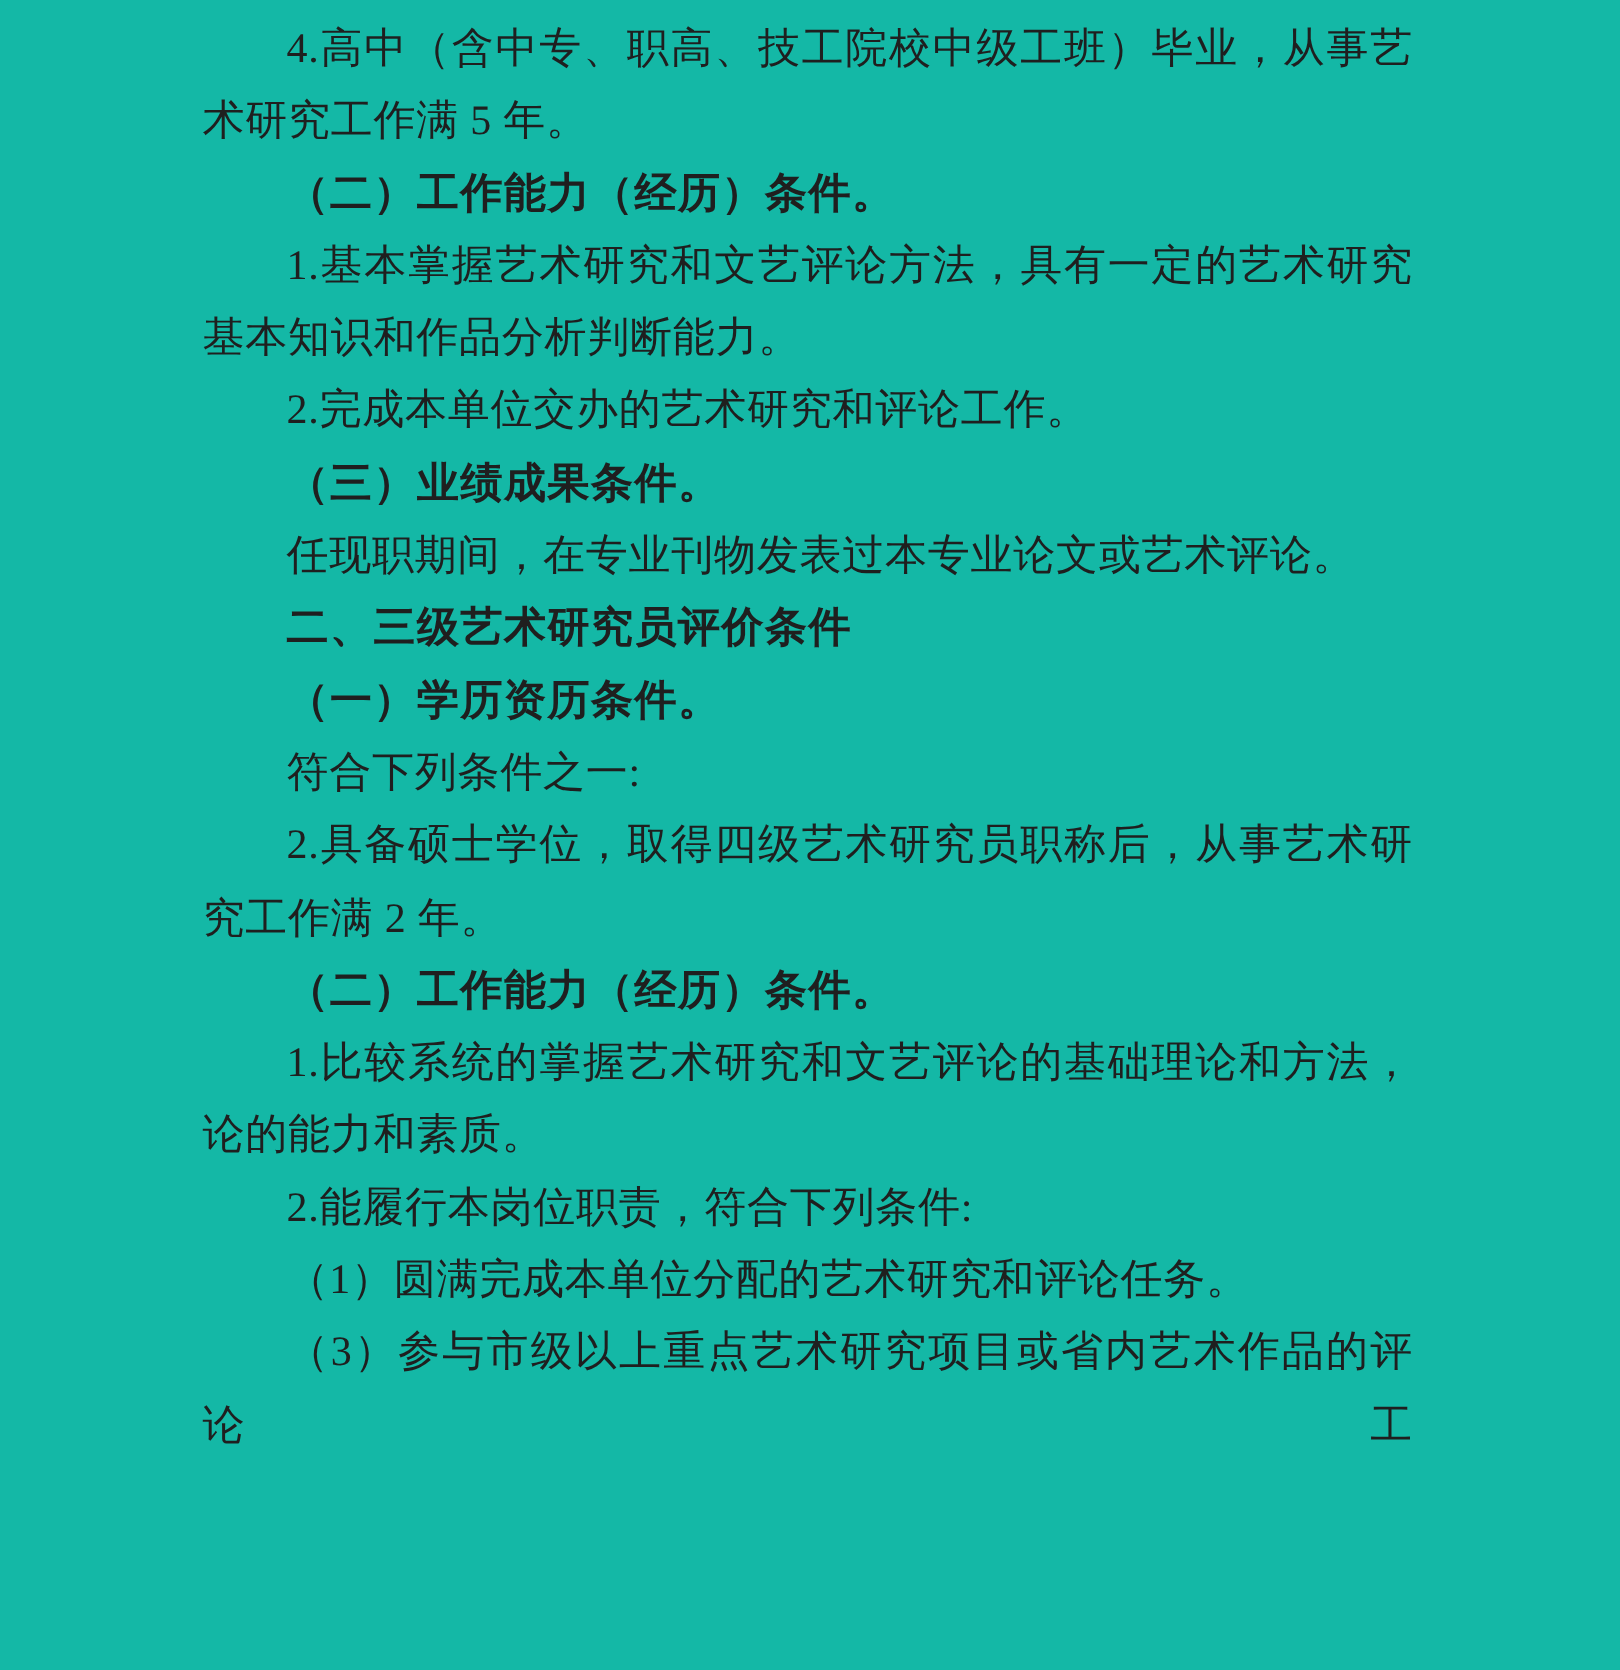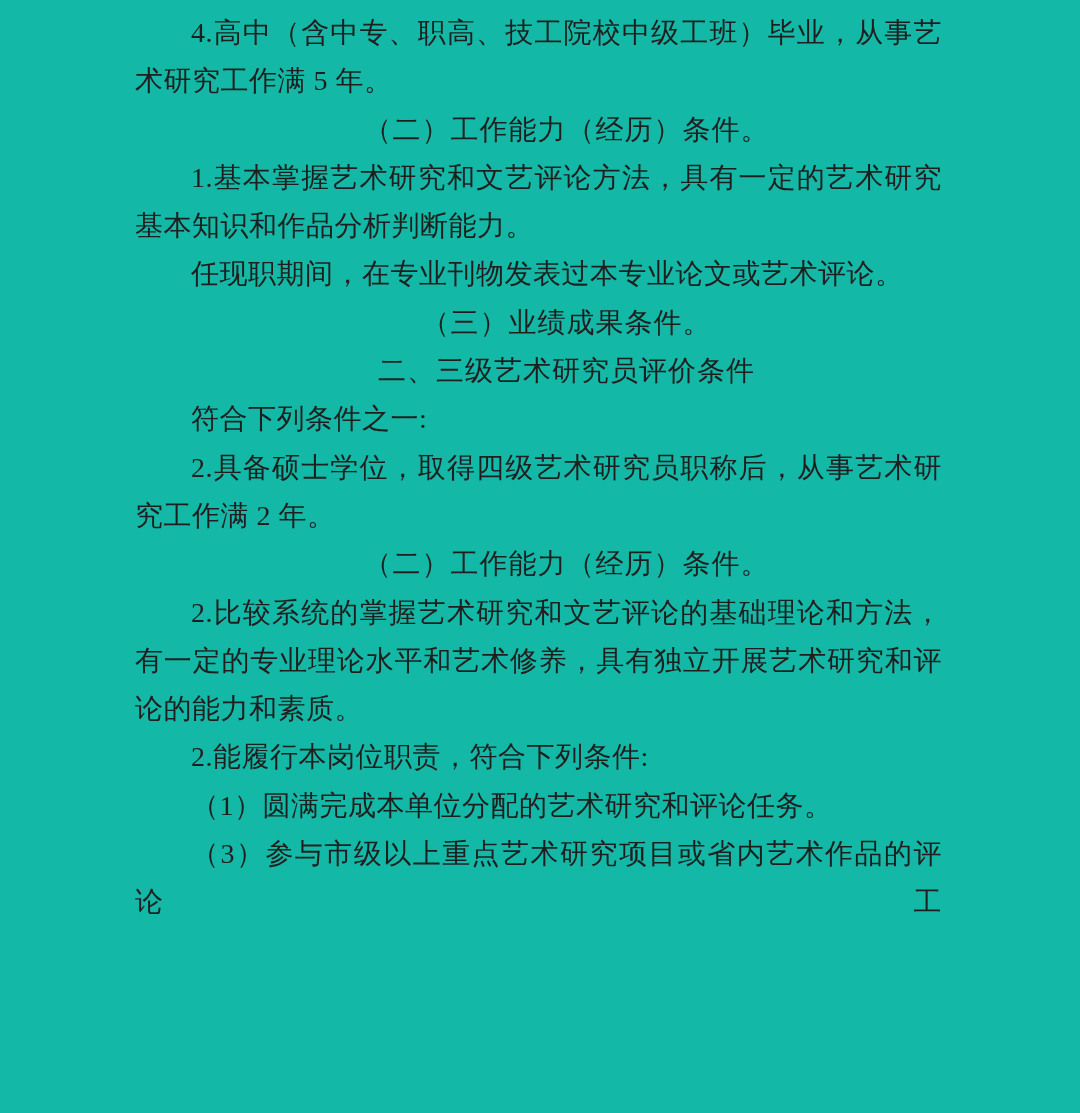--- a/index.html
+++ b/index.html
@@ -22,46 +22,46 @@
     letter-spacing: 0.5px;
   }
   .text-line {
     height: 48.3px;
     white-space: normal;
   }
   .text-line.indent {
     text-indent: 2em;
   }
   .text-line.bold {
-    font-weight: 400;
+    font-weight: 700;
     letter-spacing: 1px;
-    text-align: center;
   }
   .text-line.fill {
     text-align: justify;
     text-align-last: justify;
   }
 </style>
 </head>
 <body>
 
 <div class="page">
   <div id="text-block">
       <div class="text-line indent fill">4.高中（含中专、职高、技工院校中级工班）毕业，从事艺</div>
       <div class="text-line">术研究工作满 5 年。</div>
       <div class="text-line indent bold">（二）工作能力（经历）条件。</div>
       <div class="text-line indent fill">1.基本掌握艺术研究和文艺评论方法，具有一定的艺术研究</div>
       <div class="text-line">基本知识和作品分析判断能力。</div>
+      <div class="text-line indent">2.完成本单位交办的艺术研究和评论工作。</div>
+      <div class="text-line indent bold">（三）业绩成果条件。</div>
       <div class="text-line indent">任现职期间，在专业刊物发表过本专业论文或艺术评论。</div>
-      <div class="text-line indent bold">（三）业绩成果条件。</div>
       <div class="text-line indent bold">二、三级艺术研究员评价条件</div>
+      <div class="text-line indent bold">（一）学历资历条件。</div>
       <div class="text-line indent">符合下列条件之一:</div>
       <div class="text-line indent fill">2.具备硕士学位，取得四级艺术研究员职称后，从事艺术研</div>
       <div class="text-line">究工作满 2 年。</div>
       <div class="text-line indent bold">（二）工作能力（经历）条件。</div>
-      <div class="text-line indent fill">2.比较系统的掌握艺术研究和文艺评论的基础理论和方法，</div>
-      <div class="text-line fill">有一定的专业理论水平和艺术修养，具有独立开展艺术研究和评</div>
+      <div class="text-line indent fill">1.比较系统的掌握艺术研究和文艺评论的基础理论和方法，</div>
       <div class="text-line">论的能力和素质。</div>
       <div class="text-line indent">2.能履行本岗位职责，符合下列条件:</div>
       <div class="text-line indent">（1）圆满完成本单位分配的艺术研究和评论任务。</div>
       <div class="text-line indent fill">（3）参与市级以上重点艺术研究项目或省内艺术作品的评论工</div>
     </div>
 </div>
 
 </body></html>

